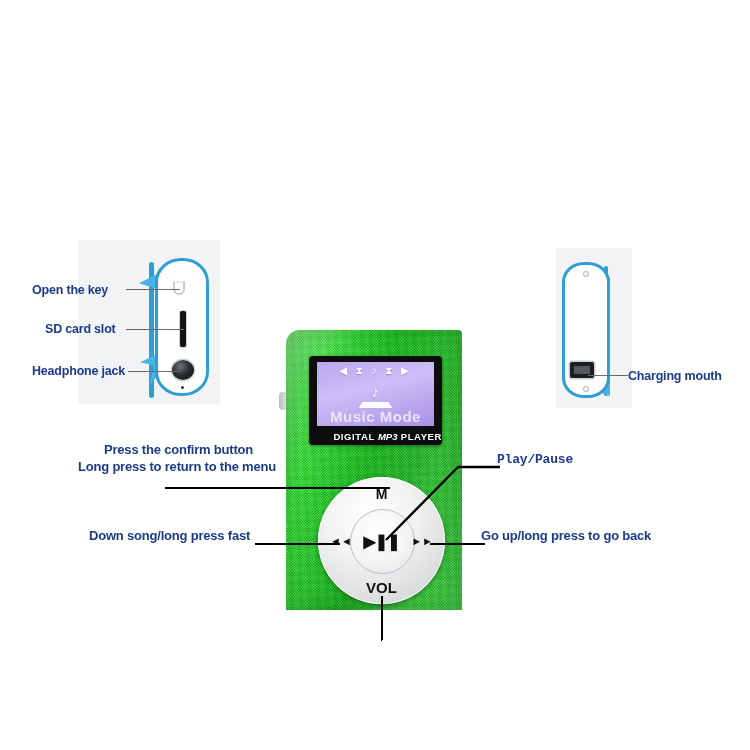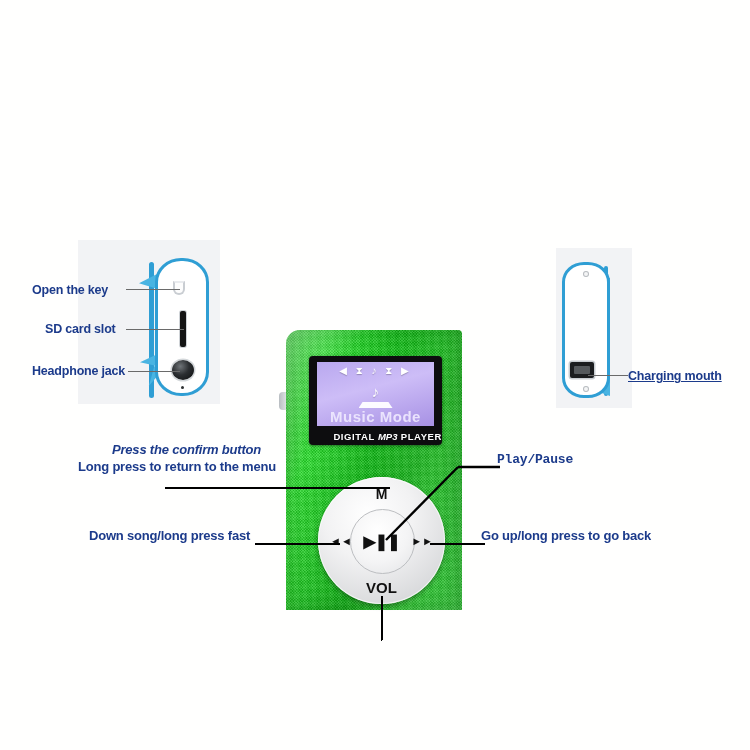--- a/index.html
+++ b/index.html
@@ -216,21 +216,21 @@
   <div class="flap" style="left:604px;top:266px;width:4px;height:130px;border-radius:3px;"></div>
   <div class="flap soft" style="left:594px;top:278px;width:16px;height:20px;clip-path:polygon(0 0,100% 0,100% 100%,30% 58%);"></div>
   <div class="flap soft" style="left:592px;top:366px;width:18px;height:30px;clip-path:polygon(100% 0,100% 100%,0 78%,60% 44%);"></div>
 
   <div class="side-dev right"></div>
   <div class="screw" style="left:583px;top:271px;"></div>
   <div class="screw" style="left:583px;top:386px;"></div>
   <div class="usb-port"></div>
 
   <div class="line thin" style="left:588px;top:375px;width:40px;"></div>
-  <div class="label" style="left:628px;top:368px;text-decoration:underline;">Charging mouth</div>
+  <div class="label" style="left:628px;top:368px;">Charging mouth</div>
 
   <div class="side-nub"></div>
 
   <div class="mp3-body">
     <div class="mp3-sheen"></div>
   </div>
 
   <div class="bezel">
     <div class="lcd">
       <div class="lcd-top">◀ ⧗ ♪ ⧗ ▶</div>
@@ -257,21 +257,21 @@
   <svg style="position:absolute;left:370px;top:455px;width:130px;height:95px;overflow:visible;">
     <line x1="16" y1="85" x2="88" y2="12" stroke="#000" stroke-width="2.4"></line>
     <line x1="88" y1="12" x2="130" y2="12" stroke="#000" stroke-width="2.4"></line>
   </svg>
 
   <div class="line h" style="left:430px;top:543px;width:55px;"></div>
 
   <div class="line v" style="left:381px;top:596px;height:44px;"></div>
   <div class="line h" style="left:381px;top:639px;width:1px;"></div>
 
-  <div class="label big" style="left:112px;top:442px;font-style:italic;">Press the confirm button</div>
+  <div class="label big" style="left:104px;top:442px;">Press the confirm button</div>
   <div class="label big" style="left:78px;top:459px;">Long press to return to the menu</div>
 
   <div class="label big" style="left:89px;top:528px;">Down song/long press fast</div>
 
   <div class="label big" style="left:497px;top:452px;font-family:Liberation Mono, monospace;">Play/Pause</div>
   <div class="label big" style="left:481px;top:528px;">Go up/long press to go back</div>
 
 
 </div>
 

